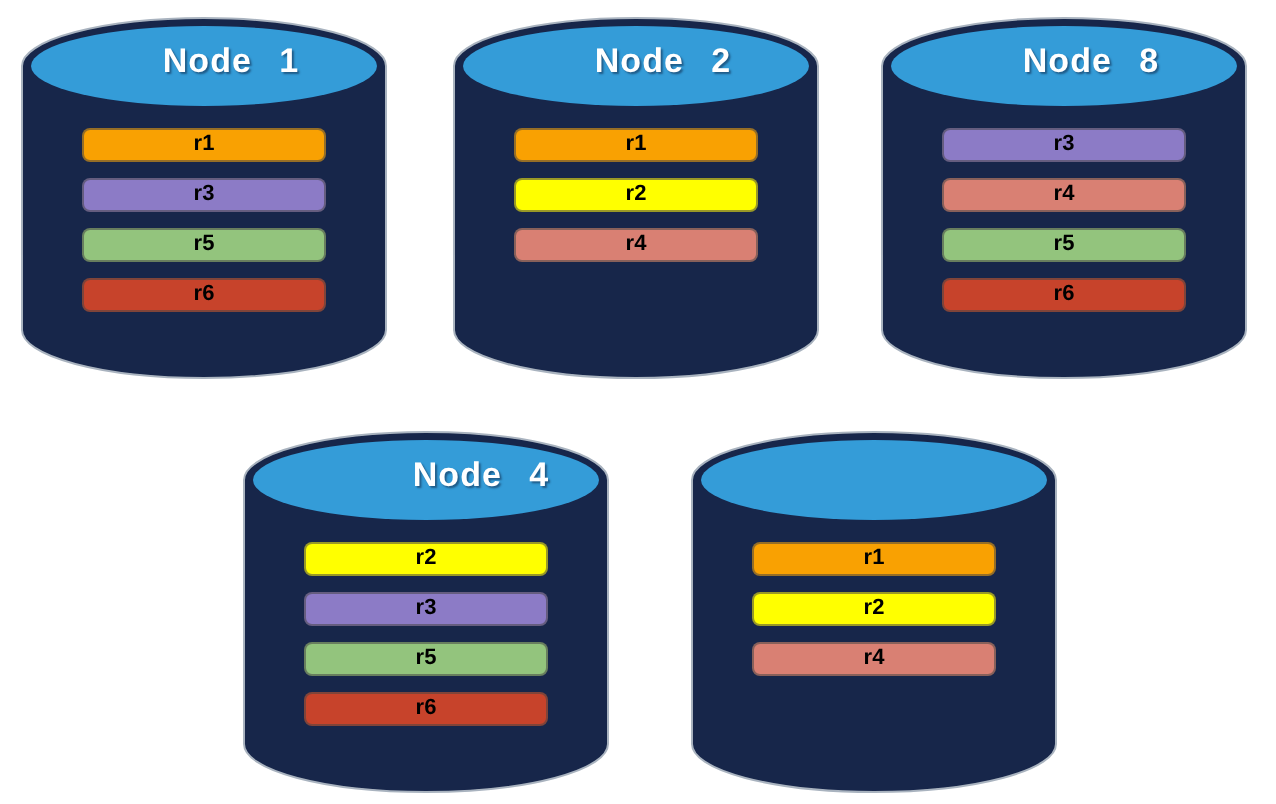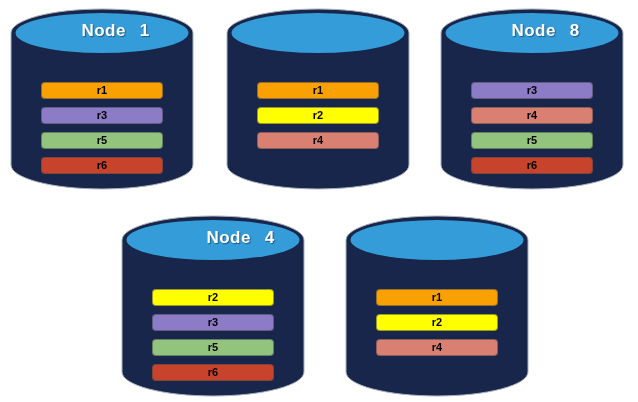--- a/index.html
+++ b/index.html
@@ -41,21 +41,21 @@
     font-size: 17px;
     font-weight: bold;
     letter-spacing: 0.5px;
     word-spacing: 0.5em;
     color: #ffffff;
     text-shadow: 1px 1px 1px rgba(10, 25, 55, 0.5);
     user-select: none;
   }
   .bars {
     position: absolute;
-    top: 75px;
+    top: 57px;
     left: 31px;
     width: 122px;
   }
   .bar {
     height: 15px;
     line-height: 15px;
     margin-bottom: 8px;
     border: 1px solid rgba(70, 70, 70, 0.55);
     border-radius: 4px;
     text-align: center;
@@ -82,20 +82,21 @@
       <div class="bar" style="background-color: rgb(147, 196, 125);">r5</div>
       <div class="bar" style="background-color: rgb(199, 67, 43);">r6</div>
     </div>
   </div>
 
   <div class="node node-pos-1">
     <svg class="cyl" viewBox="0 0 184 183">
       <path d="M1,26 A91,24 0 0 1 183,26 L183,158 A91,24 0 0 1 1,158 Z" stroke="#A9B3BF" stroke-width="1" style="fill: rgb(23, 38, 74);"></path>
       <ellipse cx="92" cy="26" rx="86.5" ry="20" style="fill: rgb(52, 156, 216);"></ellipse>
     </svg>
+    <div class="node-title" style="color: rgb(255, 255, 255);">Node 2</div>
     <div class="bars">
       <div class="bar" style="background-color: rgb(249, 161, 2);">r1</div>
       <div class="bar" style="background-color: rgb(255, 255, 0);">r2</div>
       <div class="bar" style="background-color: rgb(217, 128, 115);">r4</div>
     </div>
   </div>
 
   <div class="node node-pos-2">
     <svg class="cyl" viewBox="0 0 184 183">
       <path d="M1,26 A91,24 0 0 1 183,26 L183,158 A91,24 0 0 1 1,158 Z" stroke="#A9B3BF" stroke-width="1" style="fill: rgb(23, 38, 74);"></path>

